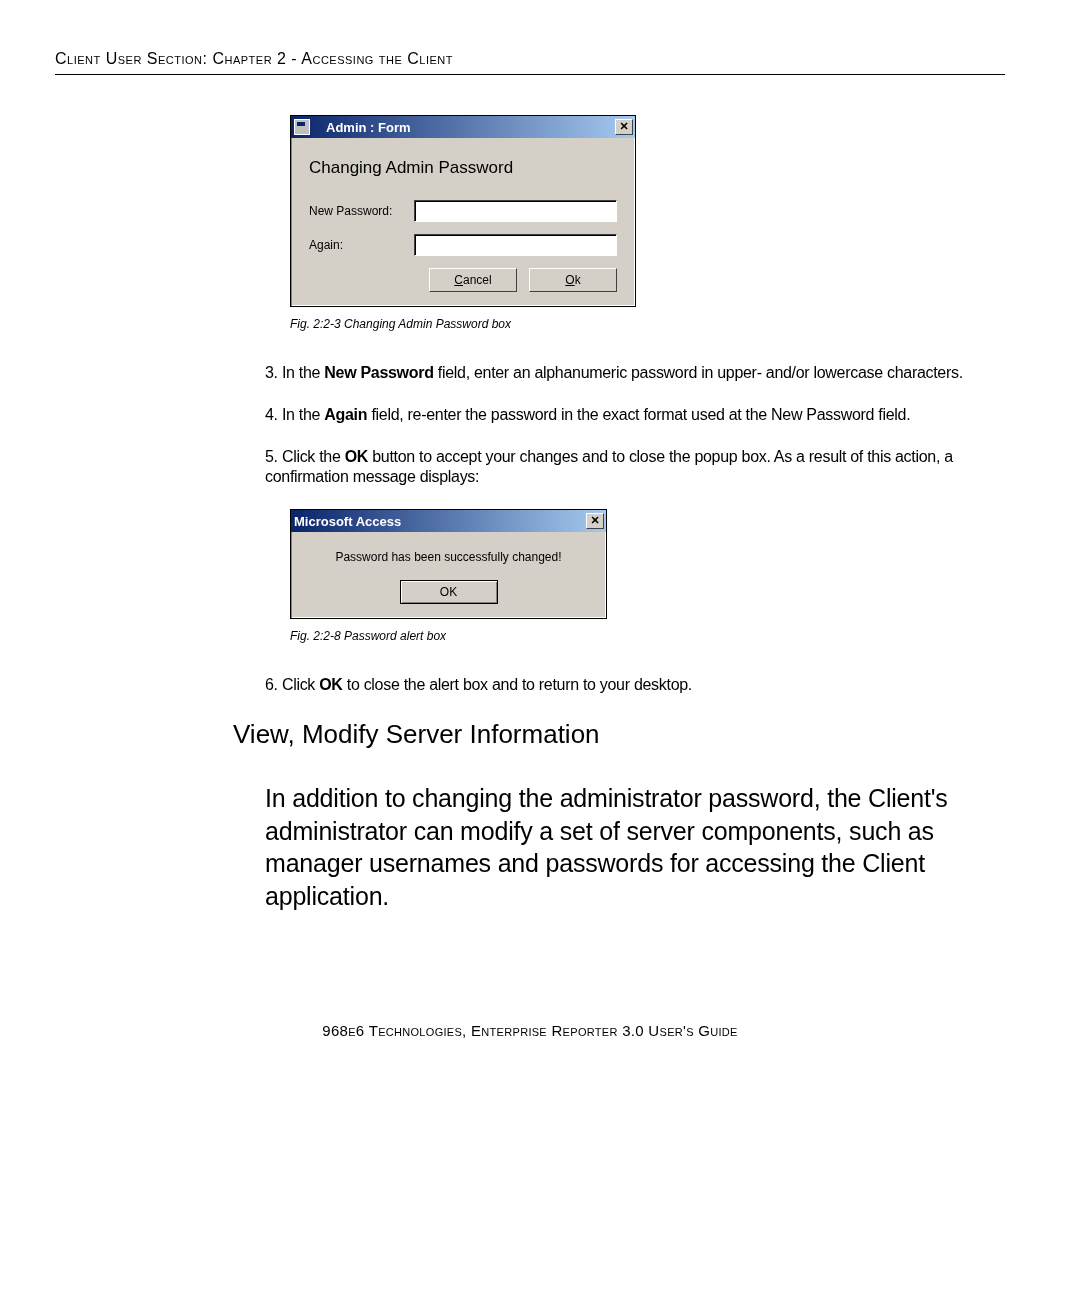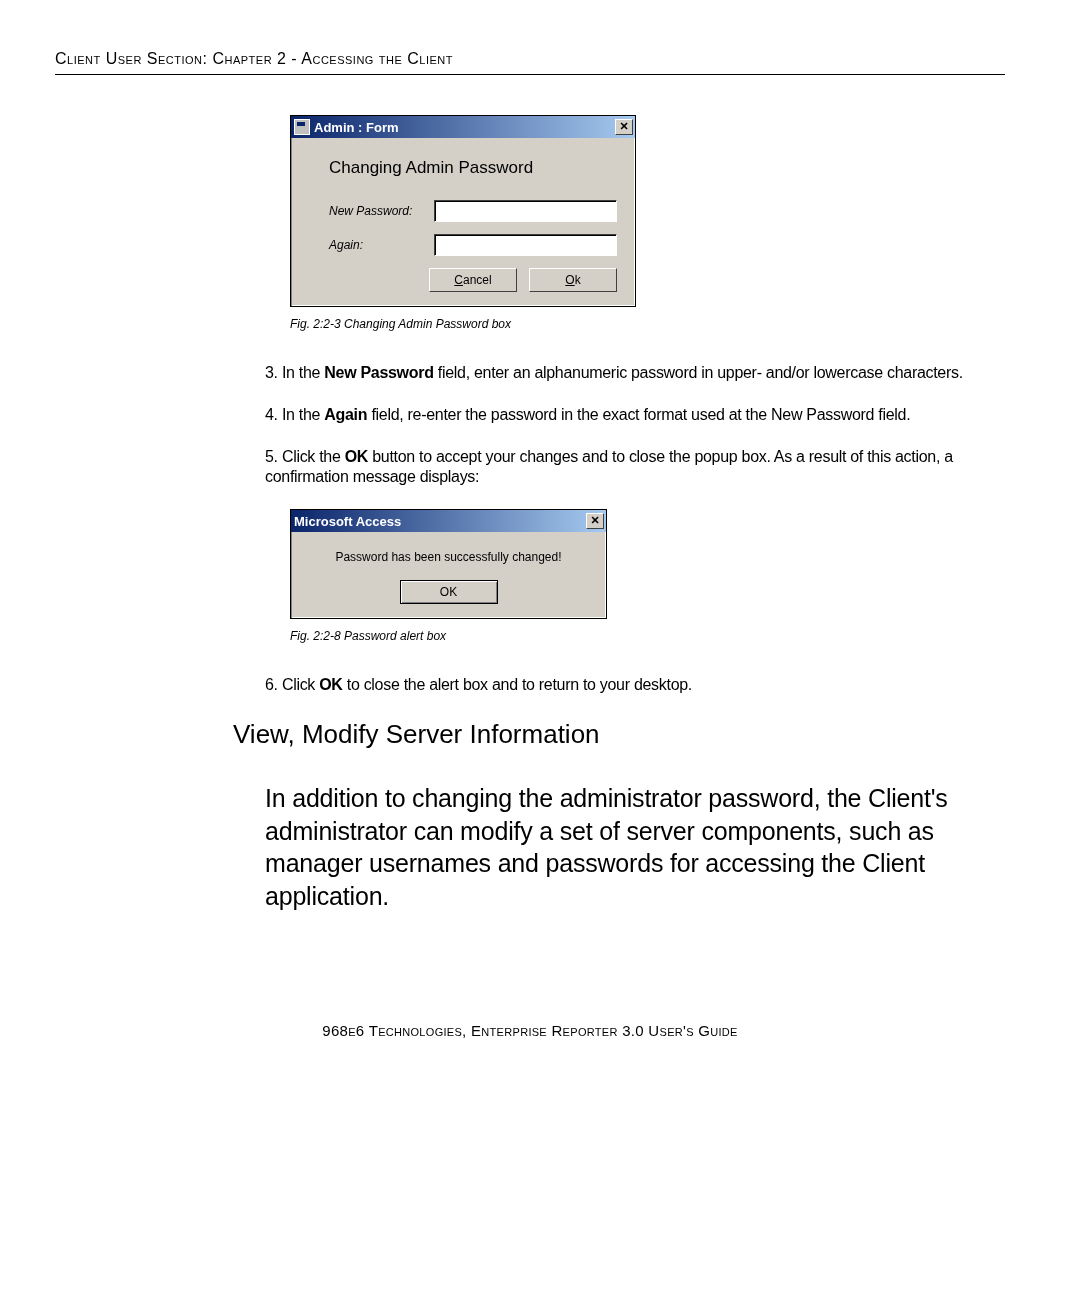--- a/index.html
+++ b/index.html
@@ -48,21 +48,21 @@
     background: linear-gradient(to right, #0a246a, #a6caf0);
     color: #fff;
     font-weight: bold;
     font-size: 13px;
     padding: 0 2px 0 3px;
     font-family: Tahoma, Arial, sans-serif;
   }
   .titlebar .left {
     display: flex;
     align-items: center;
-    gap: 4px;
+    gap: 16px;
   }
   .form-icon {
     width: 14px; height: 14px;
     background: #c0c0c0;
     border: 1px solid #fff;
     display: inline-block;
     position: relative;
   }
   .form-icon::after{
     content:"";
@@ -77,33 +77,33 @@
     border: 1px solid #fff;
     border-right-color: #404040;
     border-bottom-color: #404040;
     color: #000;
     font-family: Tahoma, Arial, sans-serif;
     font-size: 11px;
     line-height: 12px;
     text-align: center;
     font-weight: bold;
   }
-  .dlg-body { padding: 14px 18px 14px 18px; font-family: Tahoma, Arial, sans-serif; margin-left: 20px; }
+  .dlg-body { padding: 14px 18px 14px 18px; font-family: Tahoma, Arial, sans-serif; }
   .dlg-heading {
     font-size: 17px;
     margin: 6px 0 22px 0;
     color: #000;
   }
   .form-row {
     display: flex;
     align-items: center;
     margin-bottom: 12px;
     font-size: 12px;
   }
-  .form-row .lbl { width: 105px; font-style: italic; }
+  .form-row .lbl { width: 105px; }
   .text-input {
     flex: 1;
     height: 20px;
     background: #fff;
     border: 1px solid #808080;
     border-top-color:#404040;
     border-left-color:#404040;
     border-bottom-color:#fff;
     border-right-color:#fff;
     box-shadow: inset 1px 1px 0 #000;

